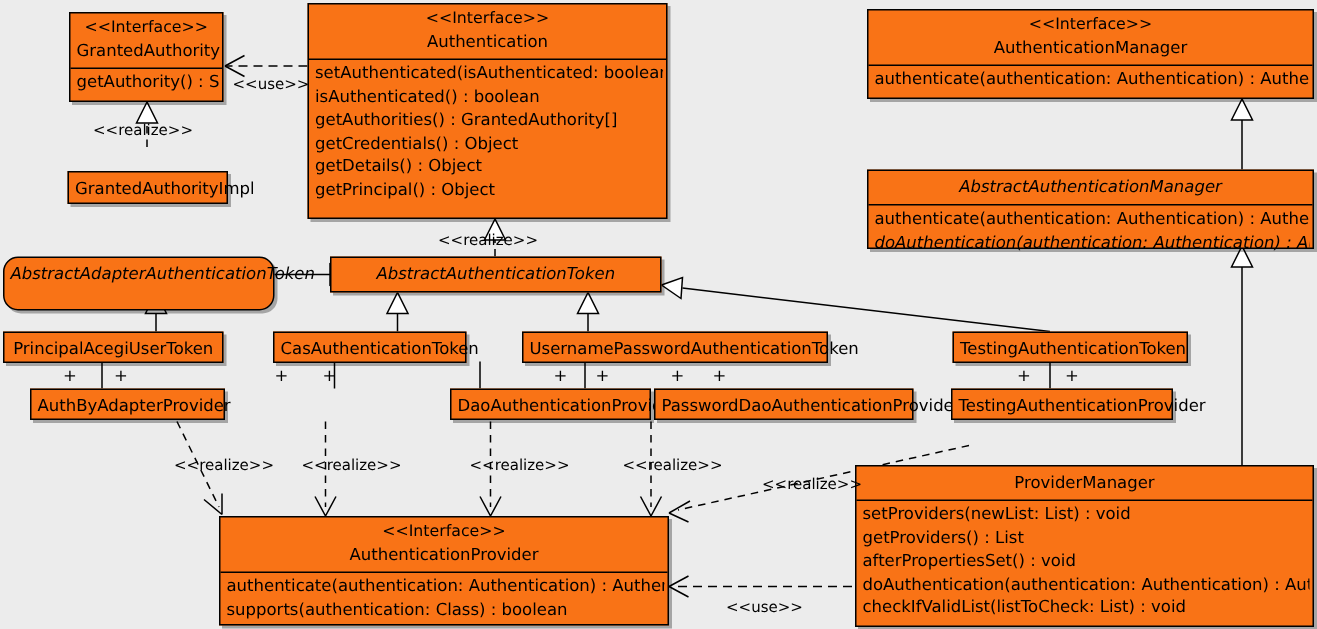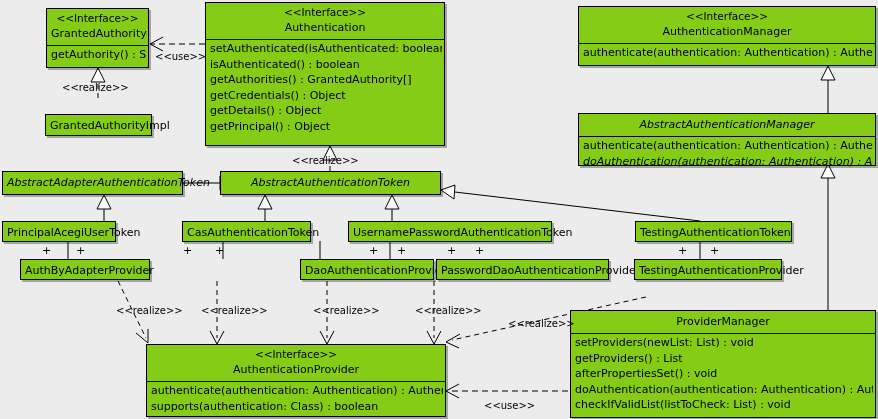--- a/index.html
+++ b/index.html
@@ -22,21 +22,21 @@
   svg.edges {
     position: absolute;
     left: 0;
     top: 0;
     width: 878px;
     height: 419px;
     pointer-events: none;
   }
   .uml-box {
     position: absolute;
-    background: #84cc16;
+    background: #f97316;
     border: 1px solid #000000;
     box-sizing: border-box;
     box-shadow: 2px 2px 0 rgba(0,0,0,0.30);
     z-index: 5;
   }
   .compartment {
     padding: 0;
   }
   .compartment + .compartment {
     border-top: 1px solid #000000;
@@ -212,37 +212,37 @@
       <div class="hdr compact italic">
         <span class="cname">AbstractAuthenticationManager</span>
       </div>
     </div>
     <div class="compartment members">
       <div class="member">authenticate(authentication: Authentication) : Authentication</div>
       <div class="member abstract">doAuthentication(authentication: Authentication) : Authentication</div>
     </div>
   </div>
 
-  <div class="uml-box" style="left:2px; top:171px; width:181px; height:24px;">
+  <div class="uml-box" style="left:2px; top:171px; width:181px; height:36px;border-radius:10px;">
     <div class="compartment">
       <div class="hdr compact italic">
         <span class="cname">AbstractAdapterAuthenticationToken</span>
       </div>
     </div>
   </div>
 
   <div class="uml-box" style="left:220px; top:171px; width:221px; height:24px;">
     <div class="compartment">
       <div class="hdr compact italic">
         <span class="cname">AbstractAuthenticationToken</span>
       </div>
     </div>
   </div>
 
-  <div class="uml-box" style="left:2px; top:221px; width:114px; height:21px;">
+  <div class="uml-box" style="left:2px; top:221px; width:147px; height:21px;">
     <div class="compartment">
       <div class="hdr compact">
         <span class="cname">PrincipalAcegiUserToken</span>
       </div>
     </div>
   </div>
 
   <div class="uml-box" style="left:154px; top:221px; width:129px; height:21px;margin-left:28px;">
     <div class="compartment">
       <div class="hdr compact">

